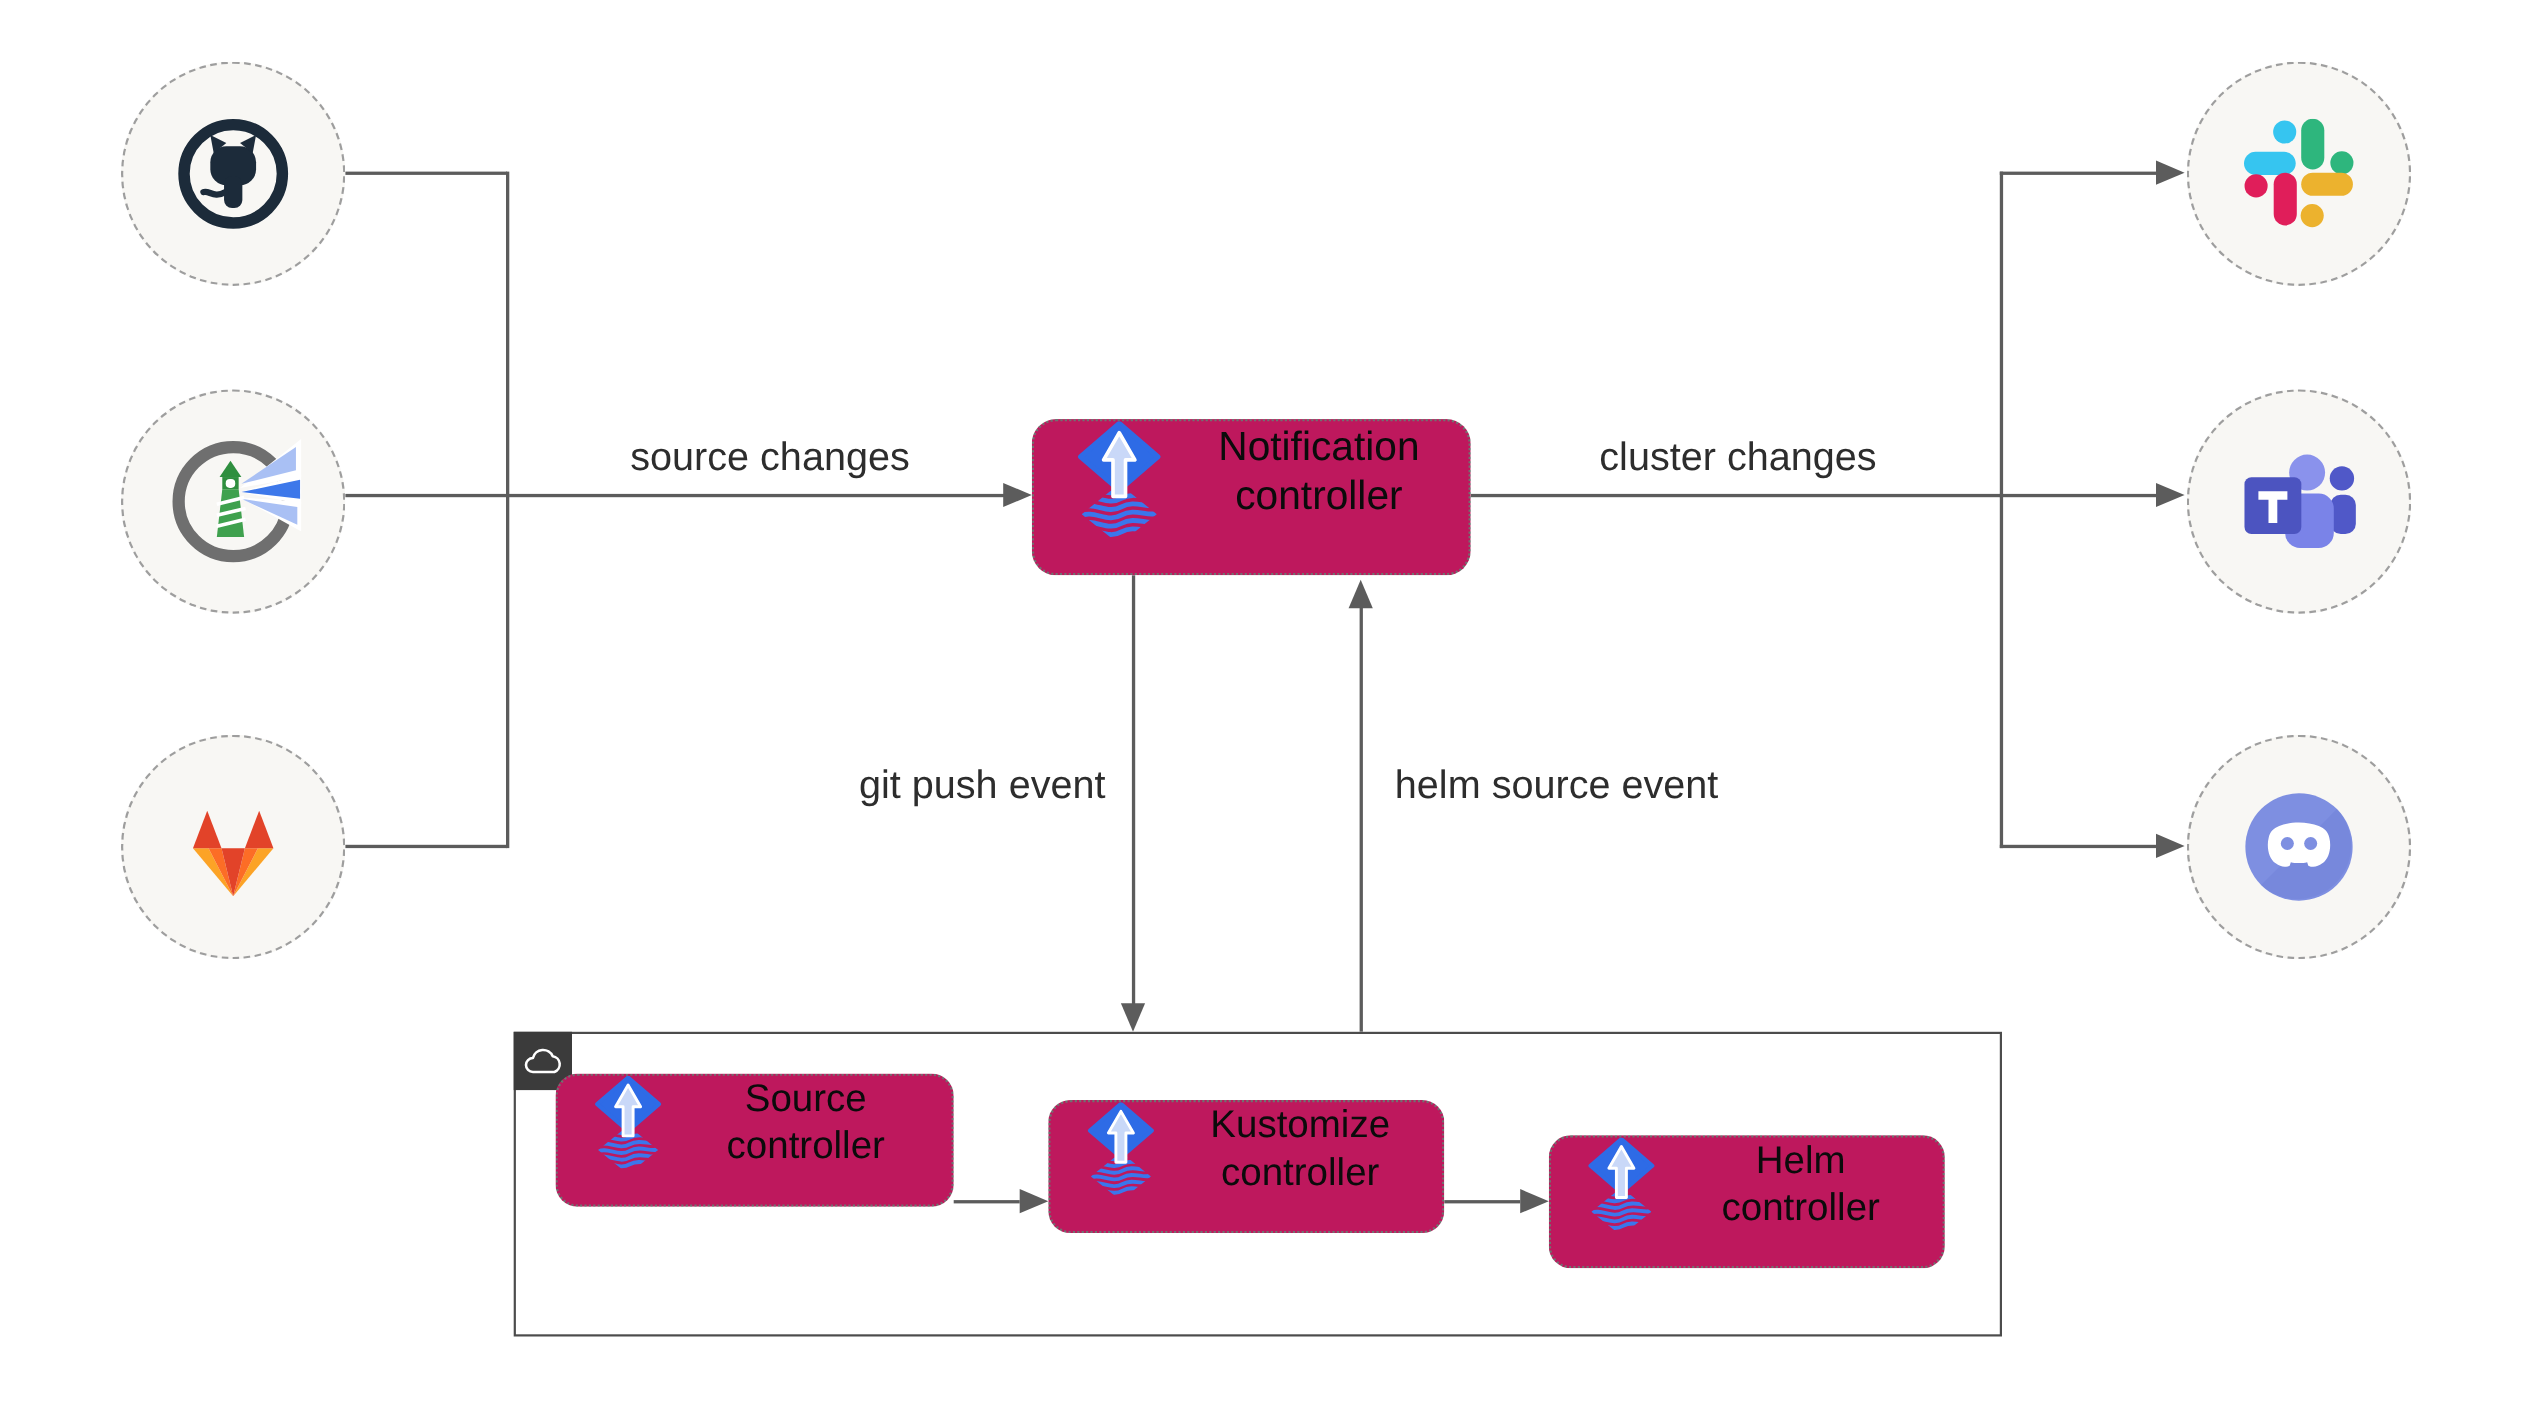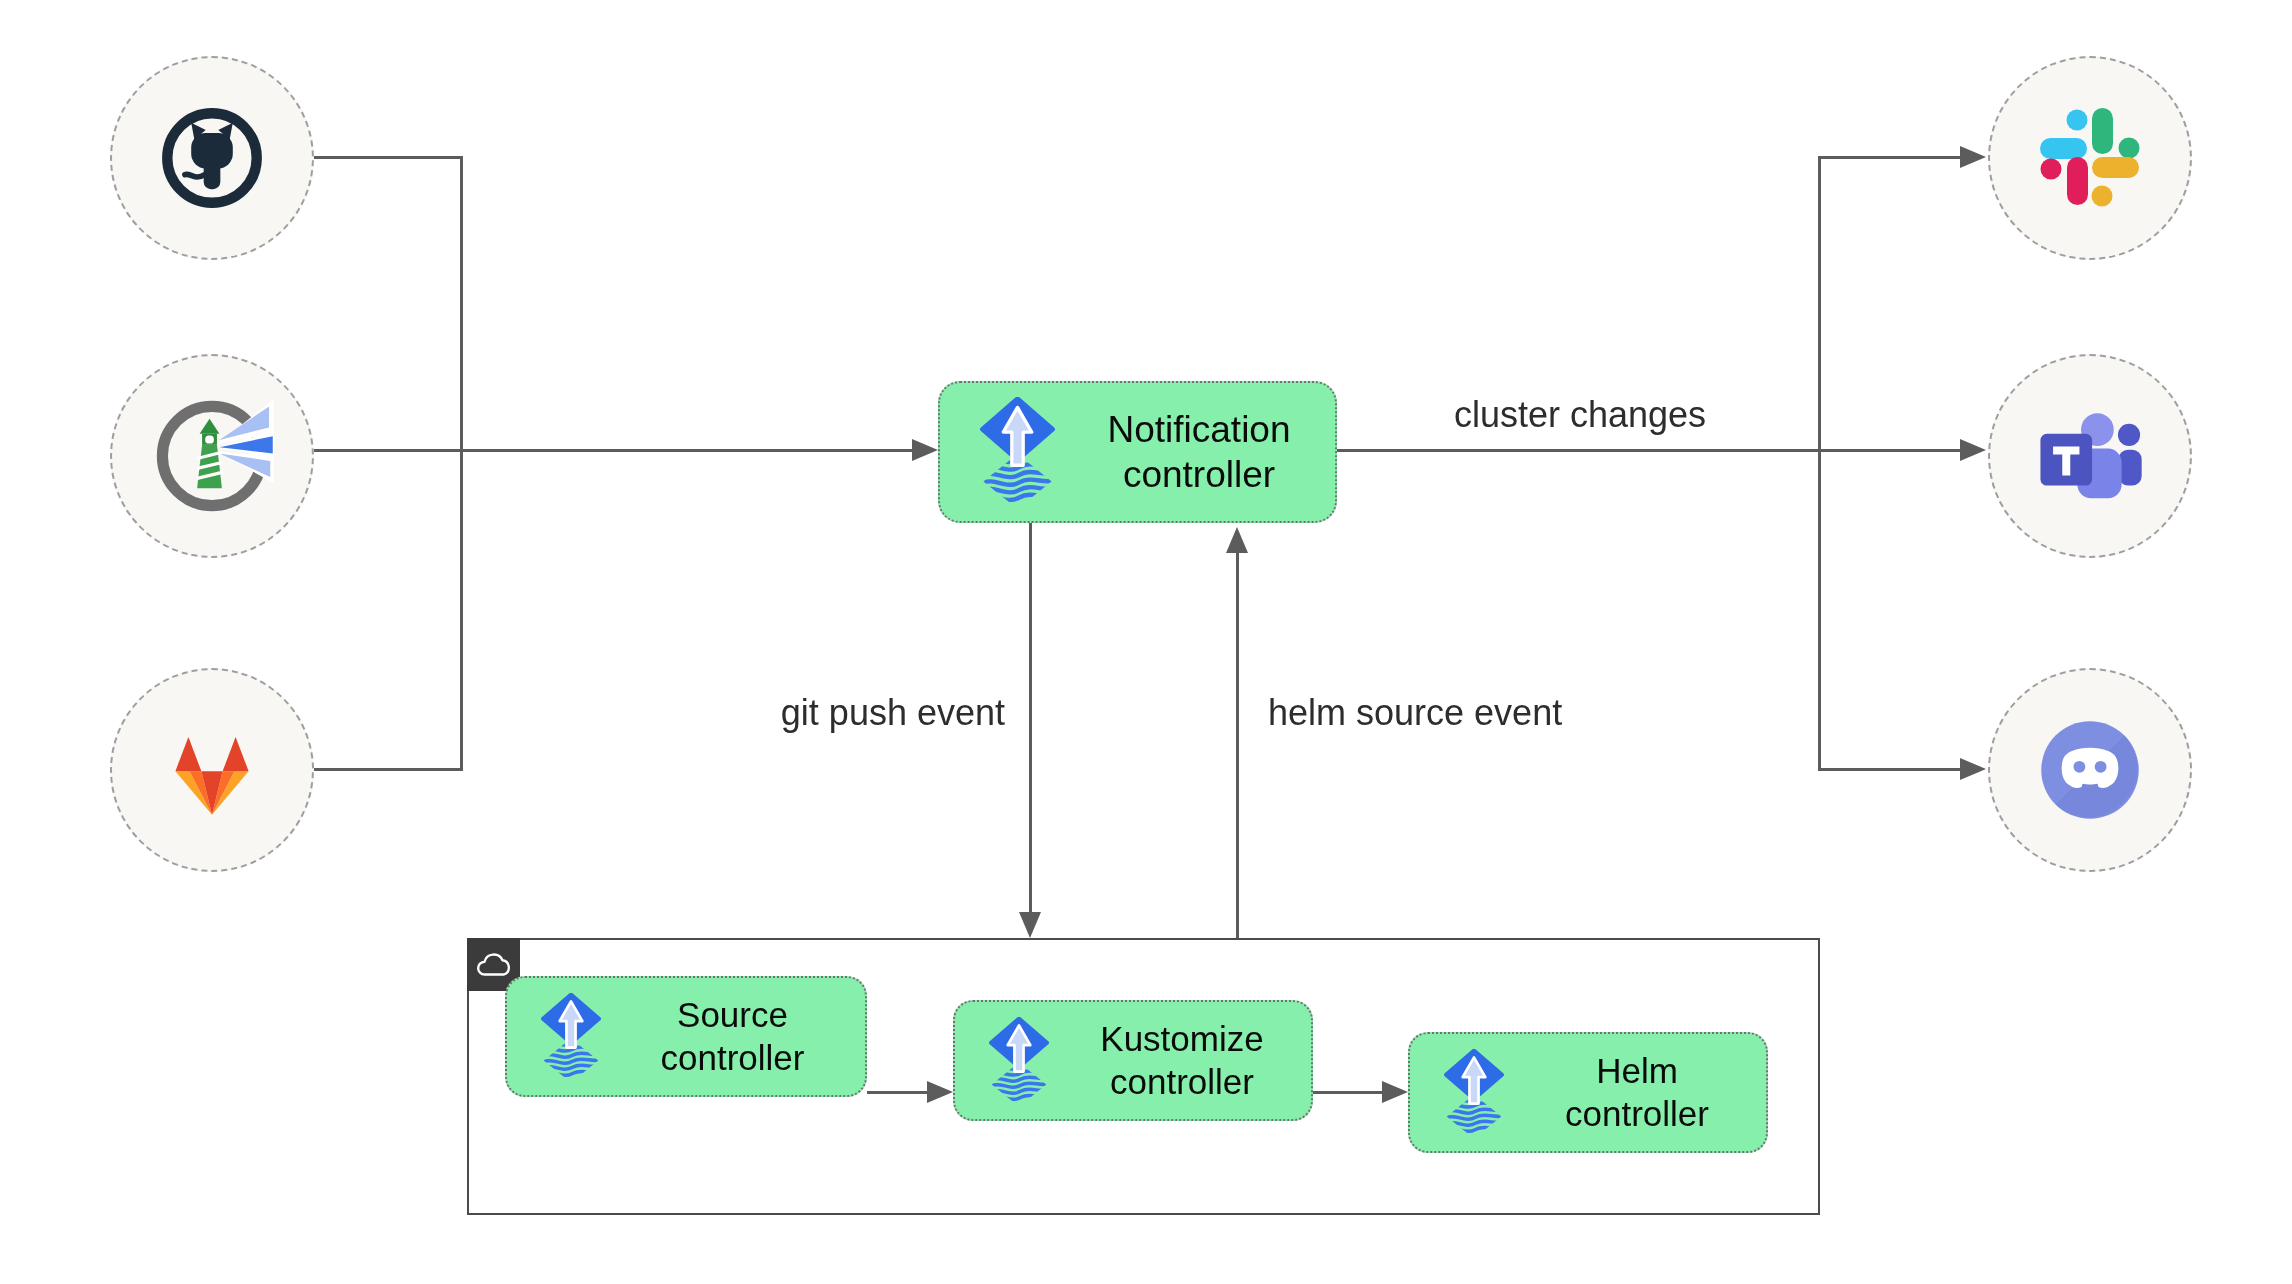--- a/index.html
+++ b/index.html
@@ -15,22 +15,22 @@
   .arrow-r{position:absolute;width:0;height:0;border-top:11px solid transparent;
            border-bottom:11px solid transparent;border-left:26px solid #5c5c5c;}
   .arrow-d{position:absolute;width:0;height:0;border-left:11px solid transparent;
            border-right:11px solid transparent;border-top:26px solid #5c5c5c;}
   .arrow-u{position:absolute;width:0;height:0;border-left:11px solid transparent;
            border-right:11px solid transparent;border-bottom:26px solid #5c5c5c;}
 
   .edge-label{position:absolute;font-size:36px;color:#2d2d2d;white-space:nowrap;}
 
   
-  .ctrl-box{position:absolute;background:#86efac;border:2.5px dotted #717171;border-radius:20px;
-            display:flex;align-items:center;box-sizing:border-box;padding:0 30px;gap:28px;}
+  .ctrl-box{position:absolute;background:#be185d;border:2.5px dotted #717171;border-radius:20px;
+            display:flex;box-sizing:border-box;padding:0 30px;gap:28px;}
   .ctrl-label{flex:1;text-align:center;color:#0b0b0b;line-height:1.22;}
   .ctrl-label.big{font-size:37px;}
   .ctrl-label.small{font-size:35px;}
 
   
   .container-box{position:absolute;left:467px;top:938px;width:1353px;height:277px;
                  border:2px solid #4c4c4c;background:#ffffff;box-sizing:border-box;}
   .badge{position:absolute;left:-2px;top:-2px;width:53px;height:53px;background:#3b3b3b;
          display:flex;align-items:center;justify-content:center;}
   .container-title{position:absolute;left:68px;top:-2px;height:53px;display:flex;align-items:center;
@@ -148,20 +148,21 @@
       <circle cx="40" cy="47" r="5.6" fill="#7E8FE1"></circle>
       <circle cx="60" cy="47" r="5.6" fill="#7E8FE1"></circle>
     </svg>
   </div>
 
   <div class="line" style="left:314px;top:156px;width:147px;height:3px;"></div>
   <div class="line" style="left:314px;top:768px;width:147px;height:3px;"></div>
   <div class="line" style="left:460px;top:156px;width:3px;height:615px;"></div>
   <div class="line" style="left:314px;top:449px;width:600px;height:3px;"></div>
   <div class="arrow-r" style="left:912px;top:439px;"></div>
+  <div class="edge-label" style="left:480px;top:394px;width:440px;text-align:center;">source changes</div>
 
   <div class="line" style="left:1337px;top:449px;width:484px;height:3px;"></div>
   <div class="line" style="left:1818px;top:156px;width:3px;height:615px;"></div>
   <div class="line" style="left:1818px;top:156px;width:144px;height:3px;"></div>
   <div class="arrow-r" style="left:1960px;top:146px;"></div>
   <div class="line" style="left:1818px;top:449px;width:144px;height:3px;"></div>
   <div class="arrow-r" style="left:1960px;top:439px;"></div>
   <div class="line" style="left:1818px;top:768px;width:144px;height:3px;"></div>
   <div class="arrow-r" style="left:1960px;top:758px;"></div>
   <div class="edge-label" style="left:1360px;top:394px;width:440px;text-align:center;">cluster changes</div>

